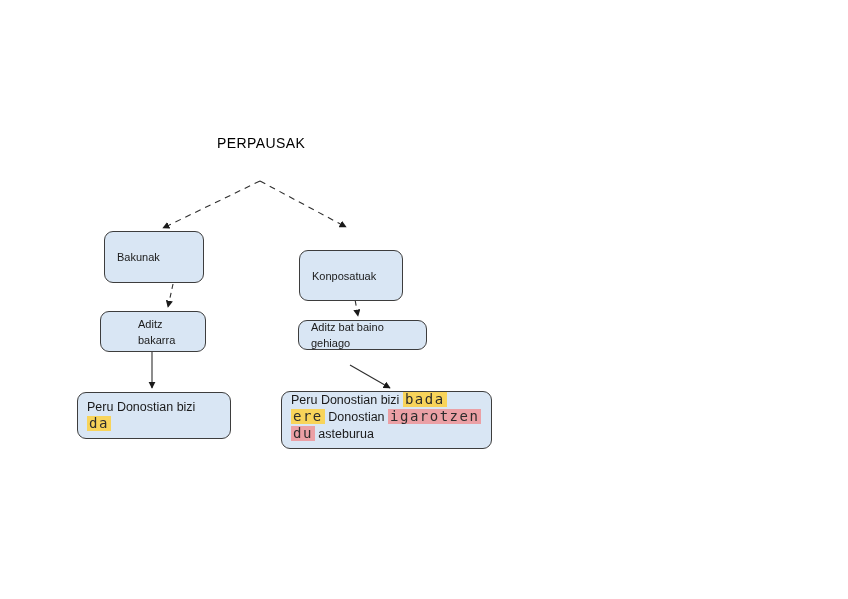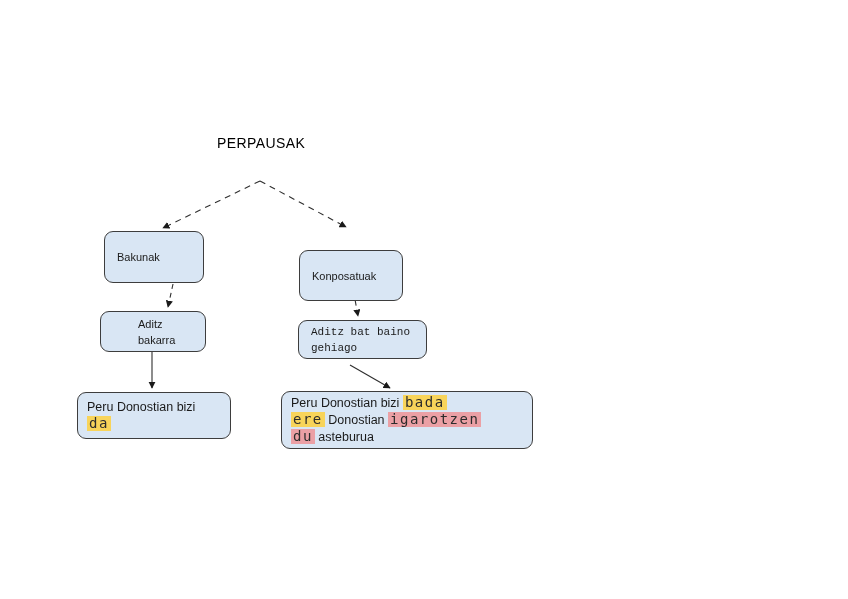--- a/index.html
+++ b/index.html
@@ -44,31 +44,31 @@
     border: 1.4px solid #3d3d3d;
     border-radius: 9px;
     color: #1a1a1a;
     font-size: 11px;
     display: flex;
     align-items: center;
     padding: 4px 12px;
     line-height: 16px;
   }
   .node.example {
-    align-items: center;
+    align-items: flex-end;
     padding: 5px 9px;
     font-size: 12.5px;
     line-height: 17px;
   }
   .node-bakunak       { left: 104px; top: 231px; width: 100px; height: 52px; }
   .node-konposatuak   { left: 299px; top: 231px; width: 104px; height: 51px; margin-top: 19px; }
   .node-aditz-bakarra { left: 100px; top: 311px; width: 106px; height: 41px; padding-left: 37px; }
-  .node-aditz-bat     { left: 298px; top: 320px; width: 129px; height: 39px; font-family: Liberation Mono, monospace; }
+  .node-aditz-bat     { left: 298px; top: 320px; width: 129px; height: 30px; }
   .node-example-simple   { left:  77px; top: 392px; width: 154px; height: 47px; }
-  .node-example-compound { left: 281px; top: 391px; width: 252px; height: 58px; }
+  .node-example-compound { left: 281px; top: 391px; width: 211px; height: 58px; }
   .hl {
     display: inline-block;
     padding: 0 2px;
     font-family: "DejaVu Sans Mono", monospace;
     font-size: 14px;
     letter-spacing: 1.5px;
     line-height: 15px;
     color: #2c2c2c;
   }
   .hl-yellow { background: #f8d45a; }

